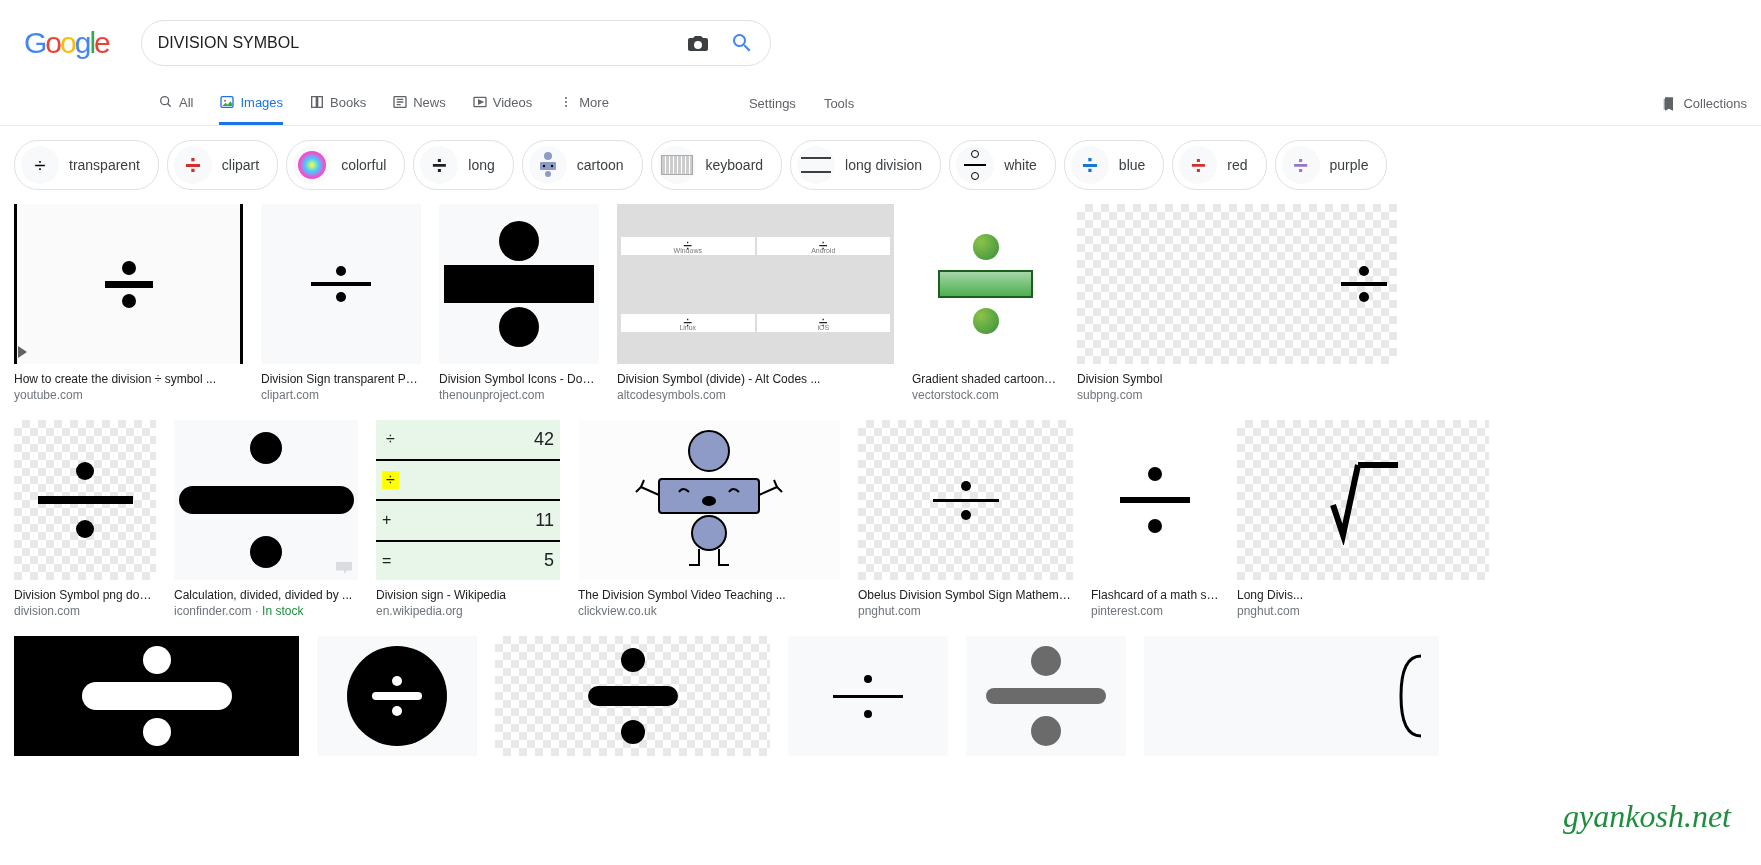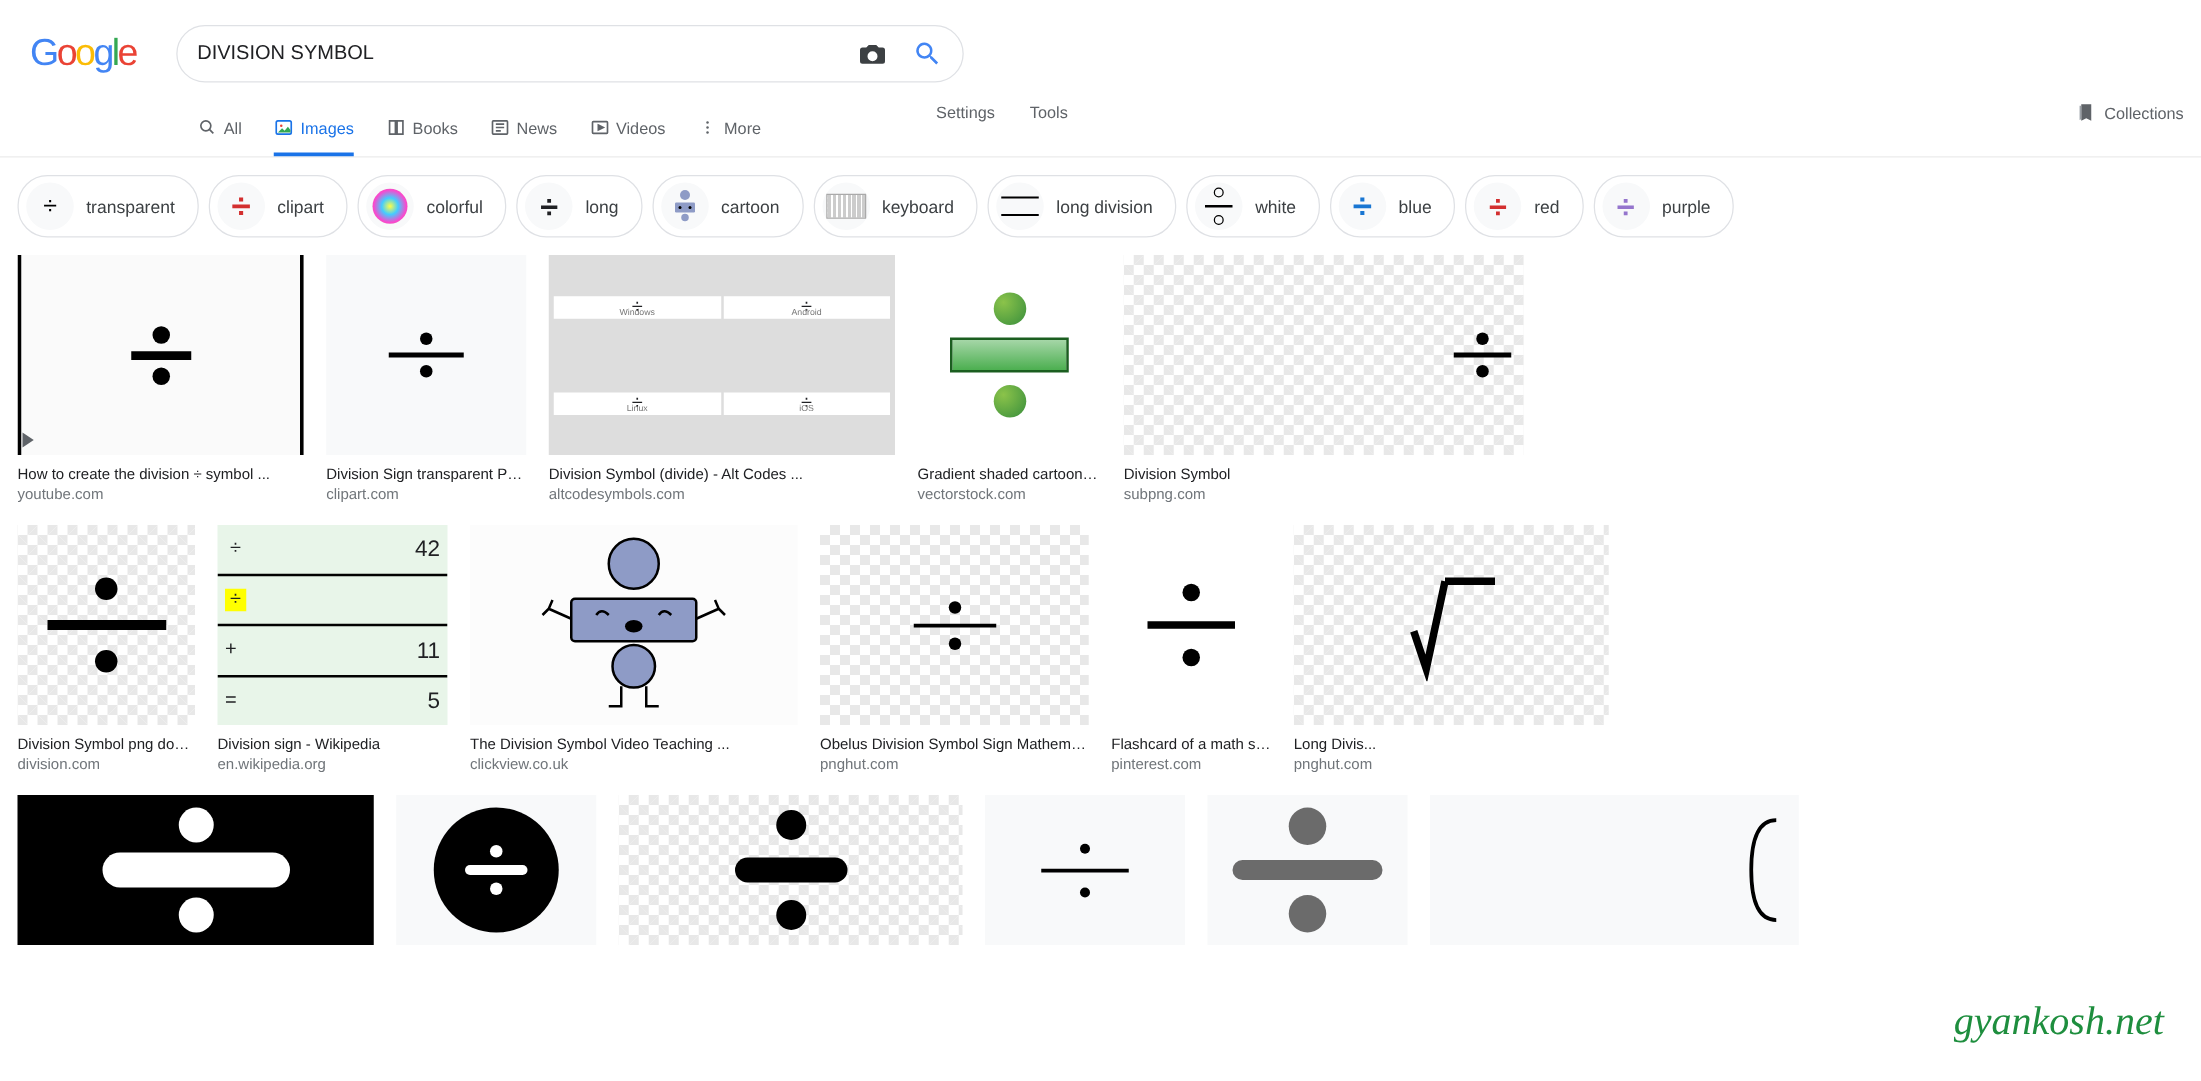--- a/index.html
+++ b/index.html
@@ -8,21 +8,21 @@
 
 .header { display: flex; align-items: center; padding: 20px 0 0 24px; gap: 32px; }
 .logo { font-size: 30px; font-weight: 500; letter-spacing: -2px; }
 .logo span:nth-child(1){color:#4285f4}.logo span:nth-child(2){color:#ea4335}.logo span:nth-child(3){color:#fbbc05}.logo span:nth-child(4){color:#4285f4}.logo span:nth-child(5){color:#34a853}.logo span:nth-child(6){color:#ea4335}
 .search-bar { display: flex; align-items: center; width: 630px; height: 46px; border: 1px solid #dfe1e5; border-radius: 24px; padding: 0 16px; }
 .search-input { flex: 1; border: none; outline: none; font-size: 16px; color: #202124; background: transparent; }
 .search-icons { display: flex; gap: 20px; align-items: center; }
 .icon-btn { width: 24px; height: 24px; display: flex; align-items: center; justify-content: center; cursor: pointer; }
 
 
-.nav-row { display: flex; align-items: flex-start; border-bottom: 1px solid #ebebeb; padding-left: 158px; margin-top: 16px; height: 44px; }
+.nav-row { display: flex; align-items: center; border-bottom: 1px solid #ebebeb; padding-left: 158px; margin-top: 16px; height: 44px; }
 .nav-tabs { display: flex; gap: 26px; align-items: center; }
 .nav-tab { display: flex; align-items: center; gap: 5px; color: #5f6368; font-size: 13px; cursor: pointer; padding: 12px 0; border-bottom: 3px solid transparent; }
 .nav-tab.active { color: #1a73e8; border-bottom-color: #1a73e8; }
 .nav-tab svg { width: 16px; height: 16px; }
 .nav-right { display:flex; gap:28px; margin-left:140px; color:#5f6368; font-size:13px; }
 .collections { margin-left:auto; margin-right:14px; display:flex; gap:6px; align-items:center; color:#5f6368; font-size:13px; }
 
 
 .chips { display: flex; gap: 8px; padding: 14px 14px; overflow: hidden; }
 .chip { display: flex; align-items: center; gap: 10px; border: 1px solid #dfe1e5; border-radius: 24px; padding: 5px 18px 5px 6px; background: #fff; cursor: pointer; }
@@ -231,20 +231,31 @@
           <div class="divide">
             <div class="dot" style="width:10px;height:10px"></div>
             <div class="bar" style="width:60px;height:4px"></div>
             <div class="dot" style="width:10px;height:10px"></div>
           </div>
         </div>
       <div class="title">Division Sign transparent PN...</div>
       <div class="source">clipart.com</div>
     </div>
 
+    <div class="card" style="width:160px">
+      <div class="thumb" style="height:160px">
+          <div class="divide" style="gap:4px">
+            <div class="dot" style="width:40px;height:40px"></div>
+            <div class="bar" style="width:150px;height:38px"></div>
+            <div class="dot" style="width:40px;height:40px"></div>
+          </div>
+        </div>
+      <div class="title">Division Symbol Icons - Dow...</div>
+      <div class="source">thenounproject.com</div>
+    </div>
 
     <div class="card" style="width:277px">
       <div class="thumb" style="height:160px;padding:4px;display:grid;grid-template-columns:1fr 1fr;grid-template-rows:1fr 1fr;gap:2px;background:#ddd">
         <div style="background:#fff;display:flex;flex-direction:column;align-items:center;justify-content:center;position:relative">
             <span style="font-size:16px">÷</span>
             <span style="position:absolute;bottom:1px;font-size:7px;color:#777">Windows</span>
           </div>
         <div style="background:#fff;display:flex;flex-direction:column;align-items:center;justify-content:center;position:relative">
             <span style="font-size:16px">÷</span>
             <span style="position:absolute;bottom:1px;font-size:7px;color:#777">Android</span>
@@ -295,20 +306,32 @@
           <div class="divide" style="gap:16px">
             <div class="dot" style="width:18px;height:18px"></div>
             <div class="bar" style="width:95px;height:8px"></div>
             <div class="dot" style="width:18px;height:18px"></div>
           </div>
         </div>
       <div class="title">Division Symbol png dow...</div>
       <div class="source">division.com</div>
     </div>
 
+    <div class="card" style="width:184px">
+      <div class="thumb" style="height:160px;position:relative">
+          <div class="divide" style="gap:22px">
+            <div class="dot" style="width:32px;height:32px"></div>
+            <div class="bar" style="width:175px;height:28px;border-radius:14px"></div>
+            <div class="dot" style="width:32px;height:32px"></div>
+          </div>
+          <div style="position:absolute;right:6px;bottom:6px;width:16px;height:12px;background:#dadce0;clip-path:polygon(0 0,100% 0,100% 70%,70% 70%,50% 100%,50% 70%,0 70%)"></div>
+        </div>
+      <div class="title">Calculation, divided, divided by ...</div>
+      <div class="source"><span>iconfinder.com</span> · <span class="instock">In stock</span></div>
+    </div>
 
     <div class="card" style="width:184px">
       <div class="thumb" style="height:160px;background:#e8f5e9;flex-direction:column;align-items:stretch;padding:0">
         <div style="flex:1;border-bottom:2px solid #000;display:flex;justify-content:space-between;align-items:center;padding:0 6px">
             <span style="background:#e8f5e9;padding:0 4px;font-size:16px">÷</span>
             <span style="font-size:18px">42</span>
           </div>
         <div style="flex:1;border-bottom:2px solid #000;display:flex;justify-content:space-between;align-items:center;padding:0 6px">
             <span style="background:#ff0;padding:0 4px;font-size:16px">÷</span>
             <span></span>

